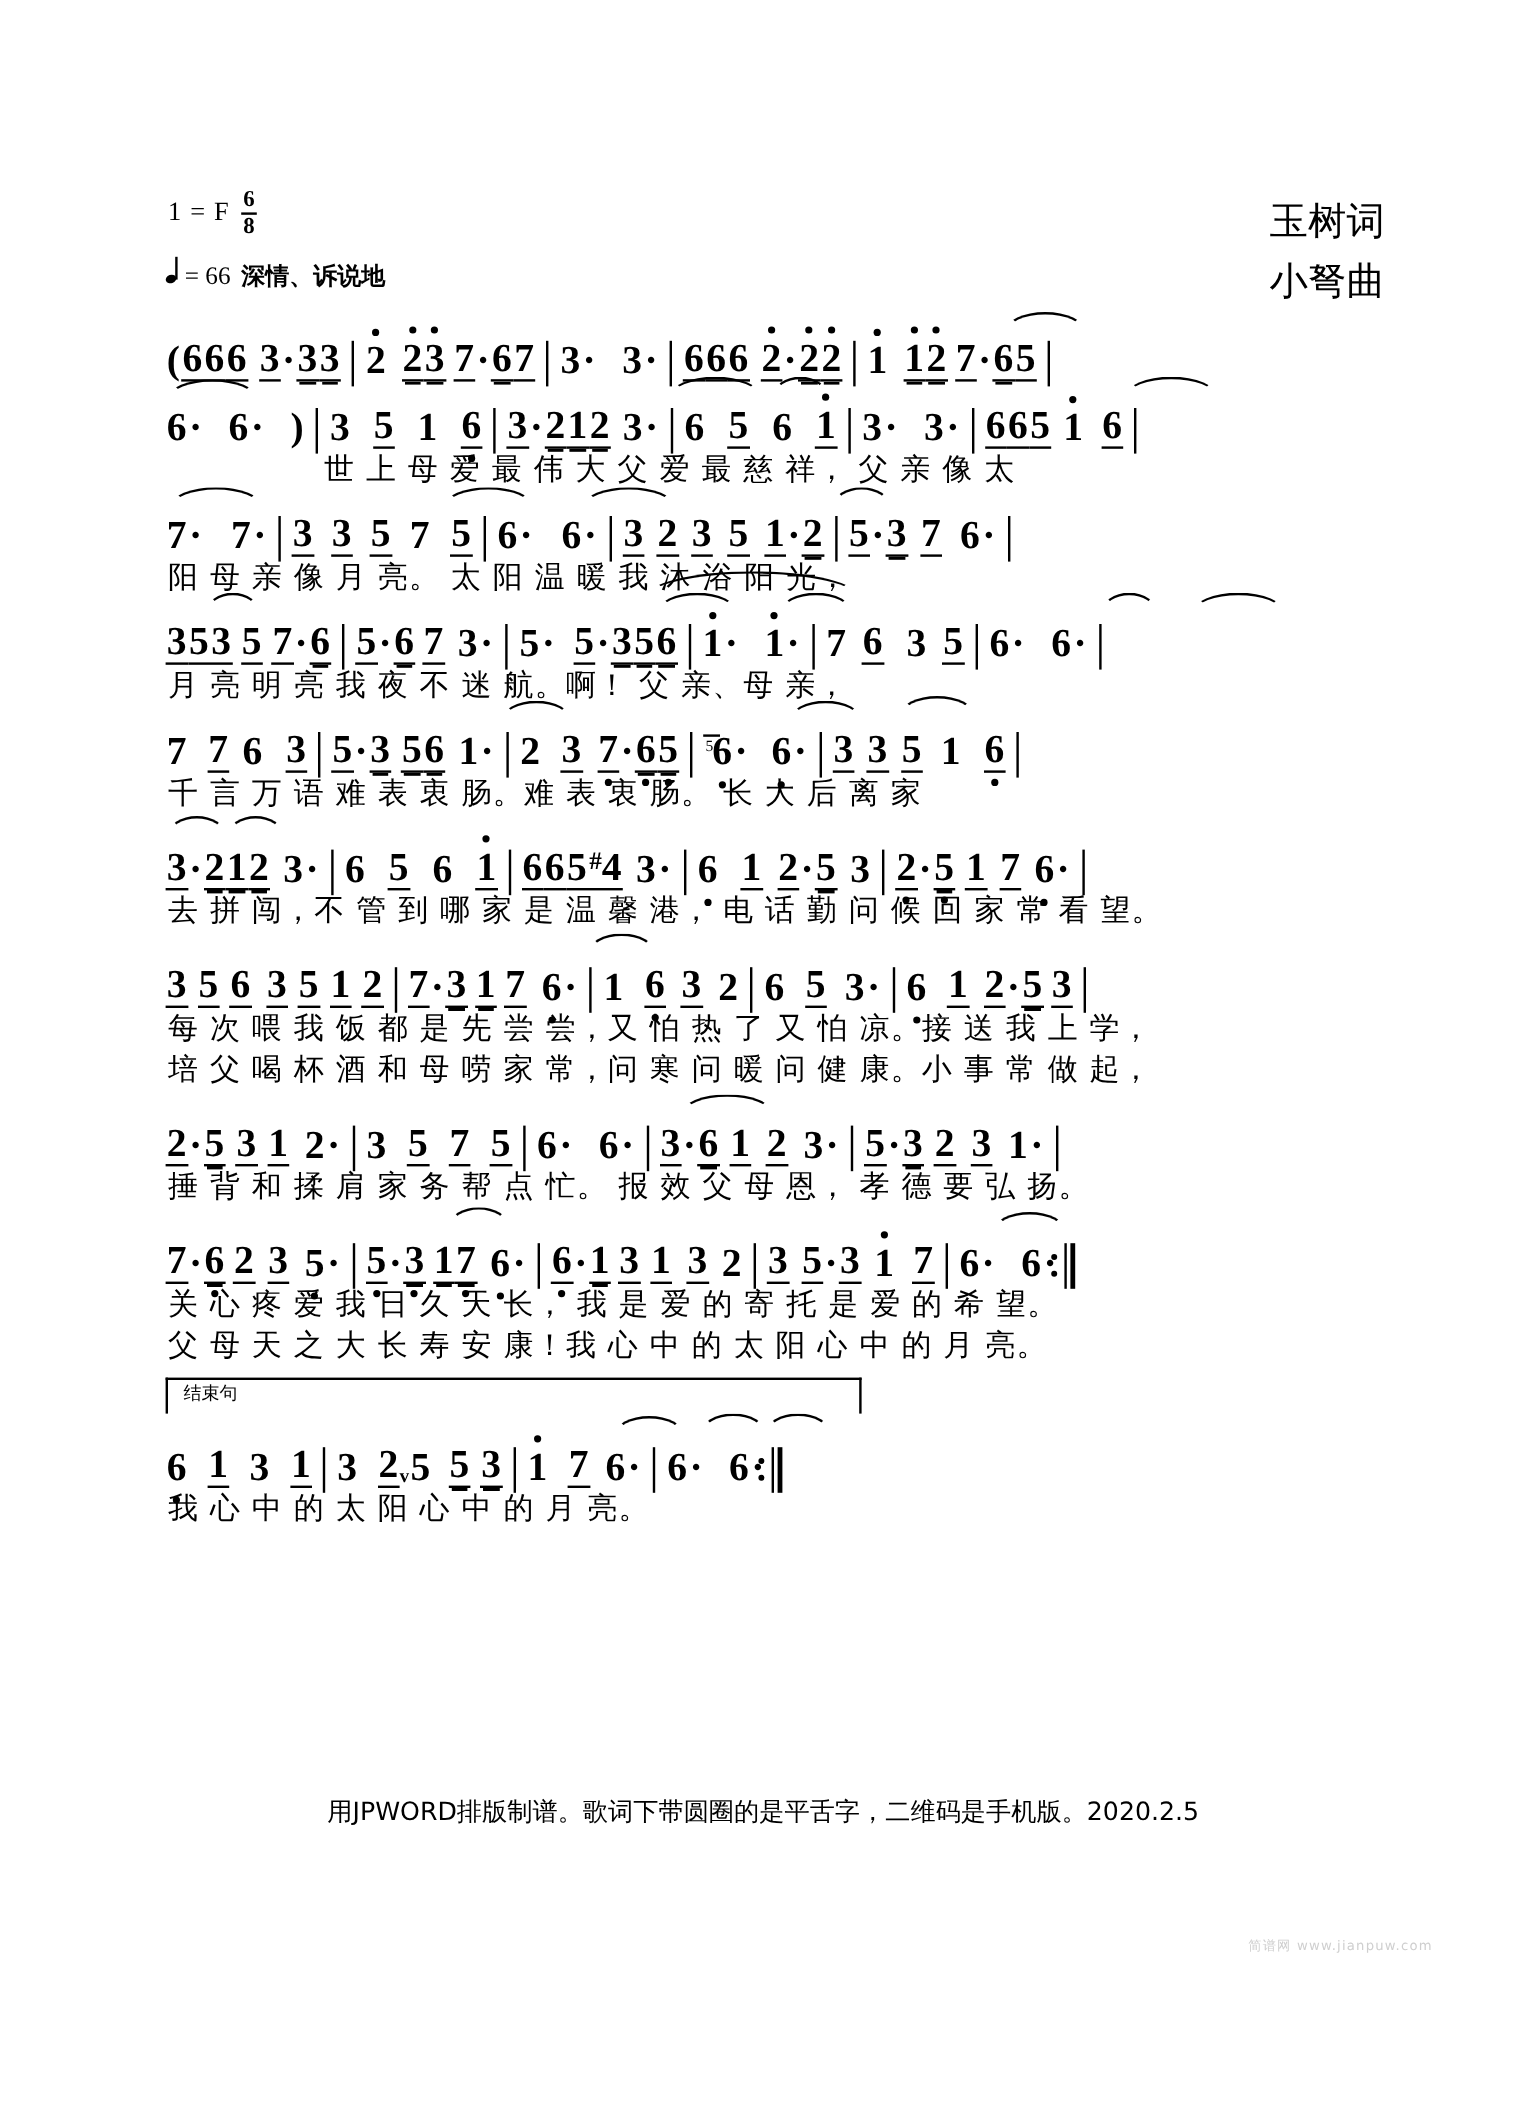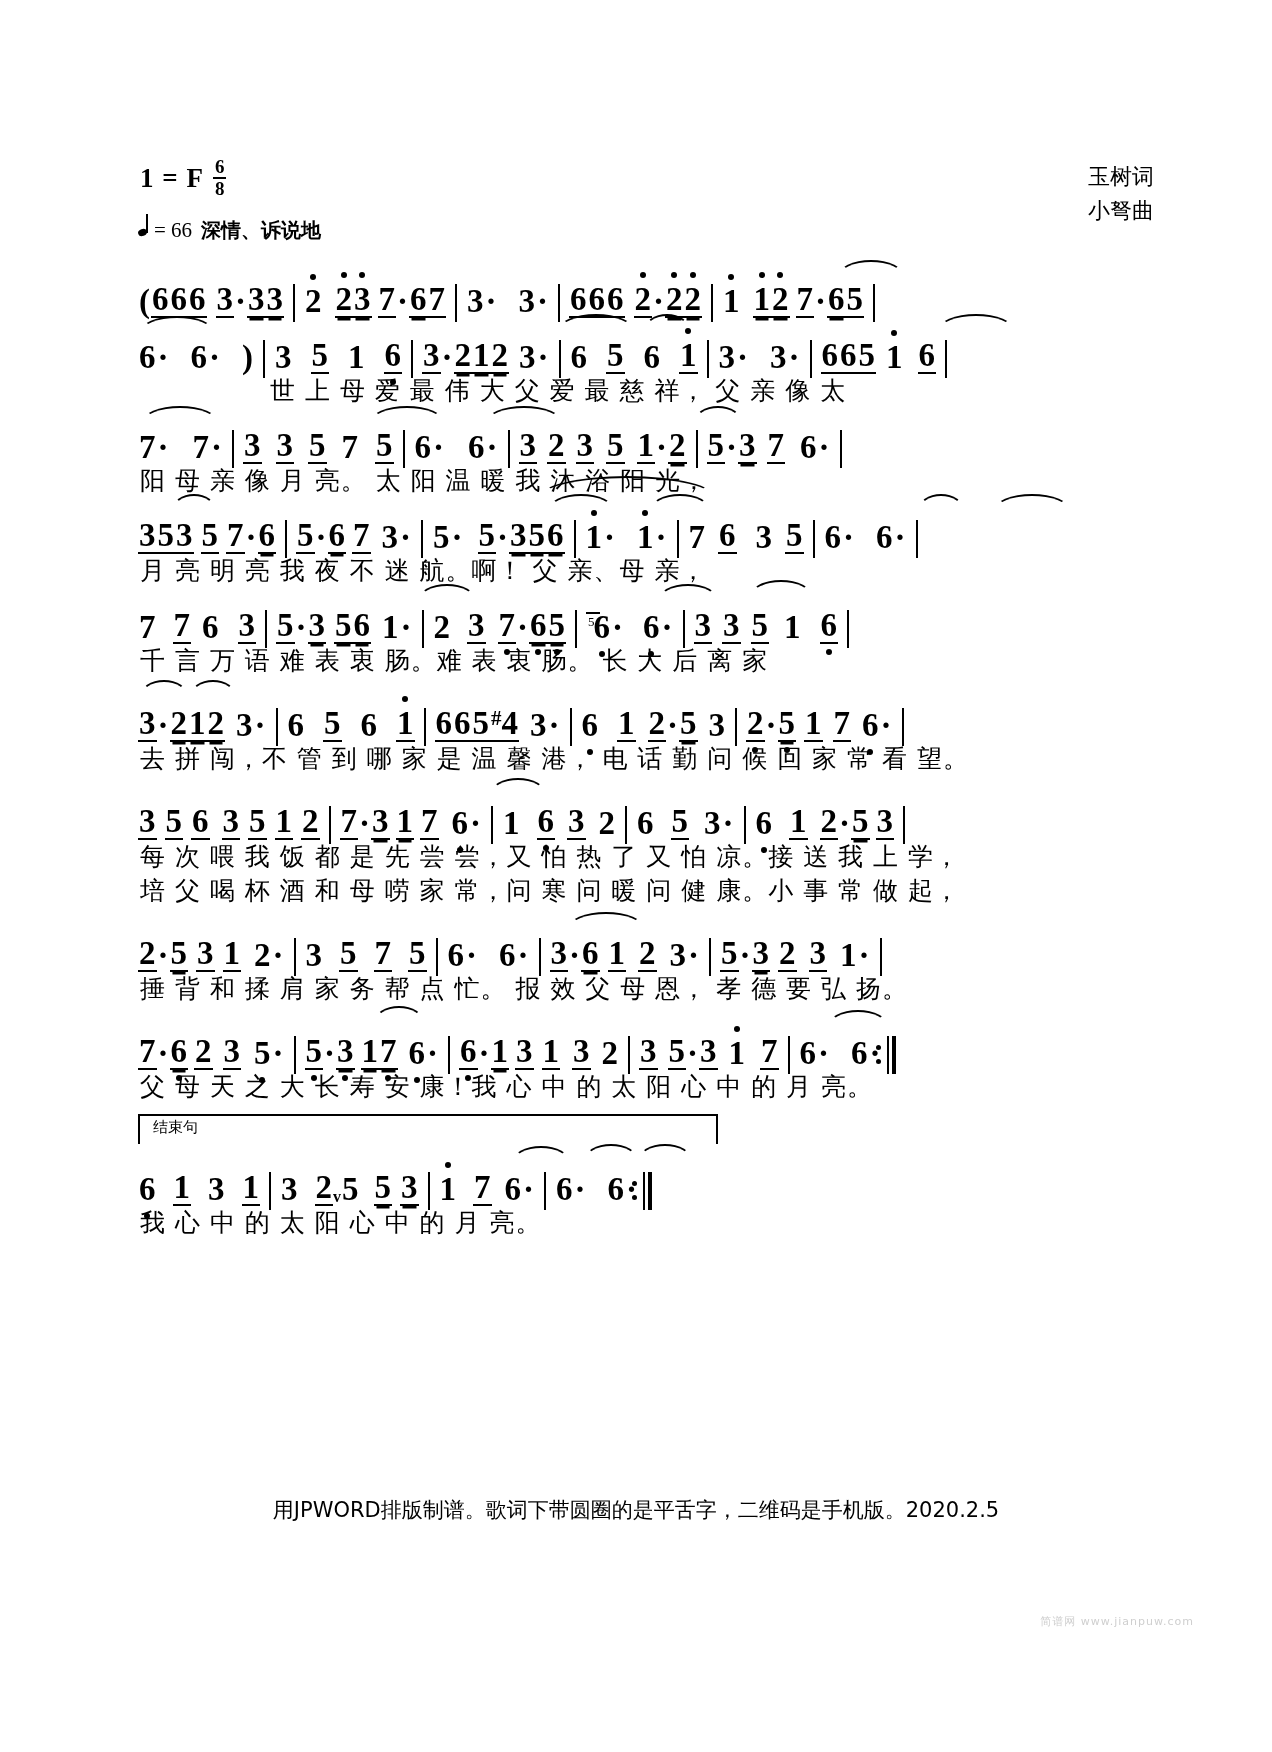--- a/index.html
+++ b/index.html
@@ -45,22 +45,22 @@
 
   .key-block {
     position: absolute;
     left: 140px;
     top: 157px;
     display: flex;
     align-items: flex-start;
     font-family: "Liberation Serif", serif;
   }
   .key-sig {
-    font-size: 27px;
-    font-weight: bold;
+    font-size: 22px;
+    font-weight: normal;
     letter-spacing: 1px;
     line-height: 1;
     padding-top: 8px;
   }
   .meter {
     display: inline-block;
     margin-left: 9px;
     text-align: center;
     font-size: 19px;
     font-weight: bold;
@@ -107,21 +107,21 @@
     font-size: 20px;
     margin-left: 9px;
     font-weight: bold;
   }
 
   .credits {
     position: absolute;
     right: 118px;
     top: 160px;
     text-align: left;
-    font-size: 22px;
+    font-size: 32px;
     line-height: 1.55;
     font-family: "Liberation Serif", serif;
   }
   .credits div { white-space: nowrap; }
 
   
   .score {
     position: absolute;
     left: 0;
     top: 262px;
@@ -843,20 +843,21 @@
           <span class="dot-ext">·</span>
         <span class="repeat-end">
           <span class="repeat-dots">
               <i></i>
               <i></i>
             </span>
         </span>
         <span class="slur" style="left:236px; top:-8px; width:46px;"></span>
         <span class="slur" style="left:690px; top:-4px; width:56px;"></span>
       </div>
+      <div class="lyrics" style="padding-left:2px">关 心 疼 爱 我  日 久 天  长， 我 是 爱 的 寄 托  是 爱 的 希    望。</div>
       <div class="lyrics" style="padding-left:2px">父 母 天 之 大  长 寿 安  康！我 心 中 的 太 阳  心 中 的 月    亮。</div>
     </div>
 
     <div class="system ending-wrap" style="padding-top:18px">
       <div class="ending-bracket" style="left:138px; top:10px;"></div>
       <div class="ending-label" style="left:150px; top:14px;">结束句</div>
       <div class="notes-row" style="margin-top:28px">
         <span class="n dn"><span class="dg">6</span></span>
         <span class="sp" style="width:16px"></span>
         <span class="n b1"><span class="dg">1</span></span>

